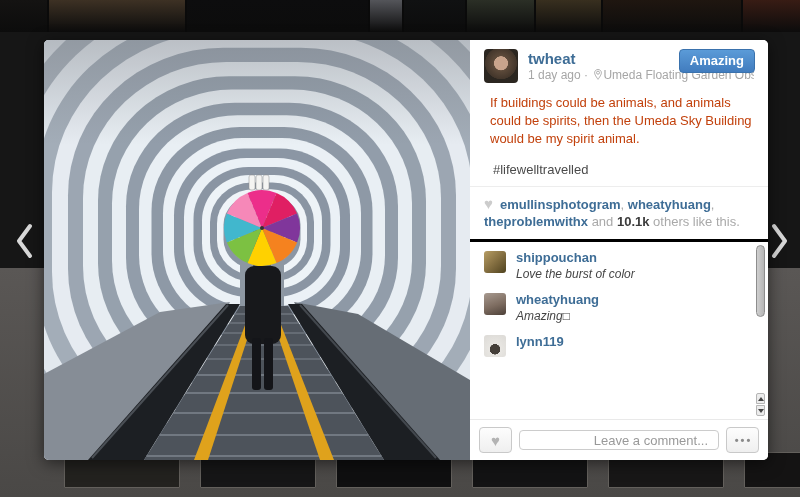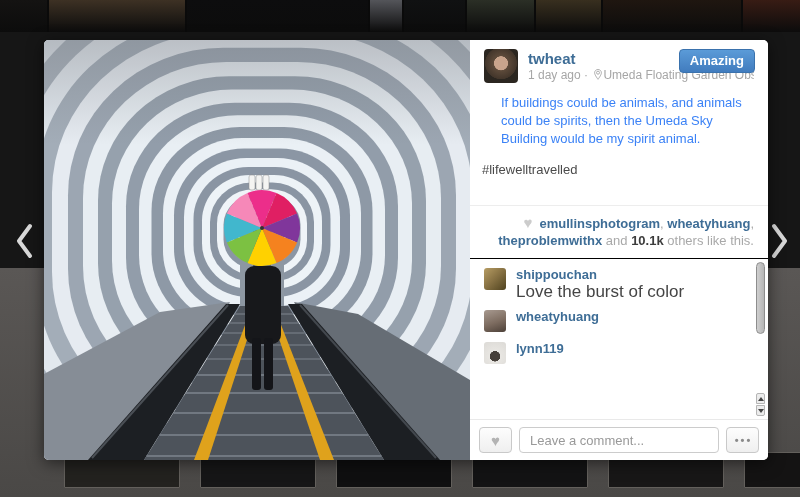--- a/index.html
+++ b/index.html
@@ -32,54 +32,54 @@
   .p-header { padding:9px 14px 0 14px; position:relative; }
   .avatar { width:34px; height:34px; border-radius:4px; float:left; margin-right:10px;
             background:radial-gradient(circle at 50% 42%, #c9a48c 0%, #c9a48c 26%, #5d4a3a 28%, #43362b 60%, #2b2620 62%); }
   .username { font-size:15px; font-weight:bold; color:#3e6d96; line-height:18px; padding-top:1px; cursor:pointer; }
   .meta { font-size:12px; color:#a6a6a6; line-height:15px; white-space:nowrap; overflow:hidden; }
   .meta .loc { color:#a6a6a6; cursor:pointer; }
   .pin-icon { display:inline-block; vertical-align:-1px; margin:0 1px 0 3px; }
   .follow-btn { position:absolute; right:13px; top:9px; background:linear-gradient(#5b9bd8,#417cbe);
                 border:1px solid #3a72ad; border-radius:4px; color:#fff; font-size:13px; font-weight:bold;
                 padding:3px 10px 4px 10px; cursor:pointer; }
-  .caption { clear:both; padding:10px 14px 0 31px; font-size:13px; line-height:18px; color:#3b82f6; }
-  .hashtag { padding:14px 14px 0 12px; font-size:13px; color:#4a4a4a; cursor:pointer; }
-  .likes { border-top:1px solid #ededed; margin-top:28px; padding:8px 14px 9px 14px;
-           font-size:13px; line-height:17px; color:#a9a9a9;text-align:right; }
+  .caption { clear:both; padding:10px 14px 0 20px; font-size:13px; line-height:18px; color:#c2410c; }
+  .hashtag { padding:14px 14px 0 23px; font-size:13px; color:#4a4a4a; cursor:pointer; }
+  .likes { border-top:1px solid #ededed; margin-top:9px; padding:8px 14px 9px 14px;
+           font-size:13px; line-height:17px; color:#a9a9a9; }
   .likes .heart { color:#cccccc; font-size:15px; margin-right:7px; }
   .likes .lk-user { color:#3e6d96; font-weight:bold; cursor:pointer; }
   .likes .lk-count { color:#3c3c3c; font-weight:bold; }
 
-  .comments-wrap { border-top:1px solid #000000; flex:1; position:relative; overflow:hidden; }
+  .comments-wrap { border-top:3px solid #000000; flex:1; position:relative; overflow:hidden; }
   .comments { position:absolute; left:0; top:3px; right:14px; }
   .comment { padding:5px 10px 4px 14px; overflow:hidden; }
   .c-avatar { width:22px; height:22px; border-radius:3px; float:left; margin-top:1px; }
   .c-body { margin-left:32px; }
   .c-user { font-size:13px; font-weight:bold; color:#3e6d96; line-height:16px; cursor:pointer; }
-  .c-text { font-size:17px; color:#454545; line-height:17px; }
+  .c-text { font-size:12px; color:#454545; line-height:17px;font-style:italic; }
 
   
   .sbar { position:absolute; right:2px; top:3px; bottom:3px; width:10px; }
   .sb-thumb { position:absolute; top:0; left:0; width:9px; height:72px; background:linear-gradient(90deg,#cfcfcf,#b5b5b5);
               border:1px solid #8d8d8d; border-radius:6px; cursor:pointer; }
   .sb-btn { position:absolute; left:0; width:9px; height:11px; background:#ececec; border:1px solid #b5b5b5;
             display:flex; align-items:center; justify-content:center; cursor:pointer; }
   .sb-up { bottom:12px; border-radius:2px 2px 0 0; }
   .sb-down { bottom:0; border-radius:0 0 2px 2px; }
   .tri-up { width:0; height:0; border-left:3px solid transparent; border-right:3px solid transparent; border-bottom:4px solid #444; }
   .tri-down { width:0; height:0; border-left:3px solid transparent; border-right:3px solid transparent; border-top:4px solid #444; }
 
   .composer { border-top:1px solid #e9e9e9; padding:7px 9px; display:flex; gap:7px; align-items:center; flex:none; }
   .c-btn { background:linear-gradient(#fdfdfd,#efefef); border:1px solid #c9c9c9; border-radius:4px;
            height:26px; display:flex; align-items:center; justify-content:center; cursor:pointer; }
   .like-btn { width:33px; color:#b3b3b3; font-size:15px; }
   .more-btn { width:33px; color:#8a8a8a; font-size:11px; font-weight:bold; letter-spacing:2px; padding-left:2px; }
-  .comment-input { flex:1; height:26px; border:1px solid #cccccc; border-radius:4px; padding:0 10px;
-                   font-size:13px; color:#444; font-family:"Liberation Sans",sans-serif; outline:none; min-width:0; }
+  .comment-input { flex:1; height:20px; border:1px solid #cccccc; border-radius:4px; padding:0 10px;
+                   font-size:13px; color:#444; font-family:"Liberation Sans",sans-serif; outline:none; min-width:0;text-align:right; }
   .comment-input::placeholder { color:#999; }
 </style>
 </head>
 <body>
 
 <div class="stage">
 
   <div class="bg-dark-band"></div>
   <div class="bg-lower"></div>
   <div class="bg-top-tiles" id="topTiles">
@@ -220,20 +220,21 @@
               <div class="c-avatar" style="background: linear-gradient(135deg, rgb(183, 157, 100) 0%, rgb(138, 116, 69) 45%, rgb(79, 66, 31) 100%);"></div>
               <div class="c-body">
                 <div class="c-user">shippouchan</div>
                 <div class="c-text">Love the burst of color</div>
               </div>
             </div>
             <div class="comment">
               <div class="c-avatar" style="background: linear-gradient(160deg, rgb(168, 154, 144) 0%, rgb(125, 108, 96) 55%, rgb(76, 64, 56) 100%);"></div>
               <div class="c-body">
                 <div class="c-user">wheatyhuang</div>
+                <div class="c-text">Amazing□</div>
               </div>
             </div>
             <div class="comment">
               <div class="c-avatar" style="background: radial-gradient(circle at 50% 65%, rgb(69, 63, 57) 0%, rgb(69, 63, 57) 28%, rgb(232, 230, 226) 30%, rgb(220, 218, 214) 100%);"></div>
               <div class="c-body">
                 <div class="c-user">lynn119</div>
               </div>
             </div>
           </div>
         <div class="sbar">

